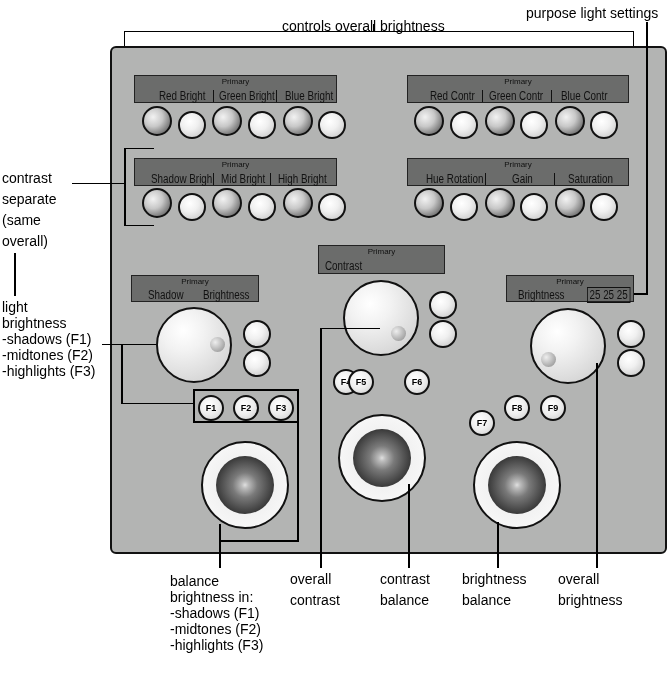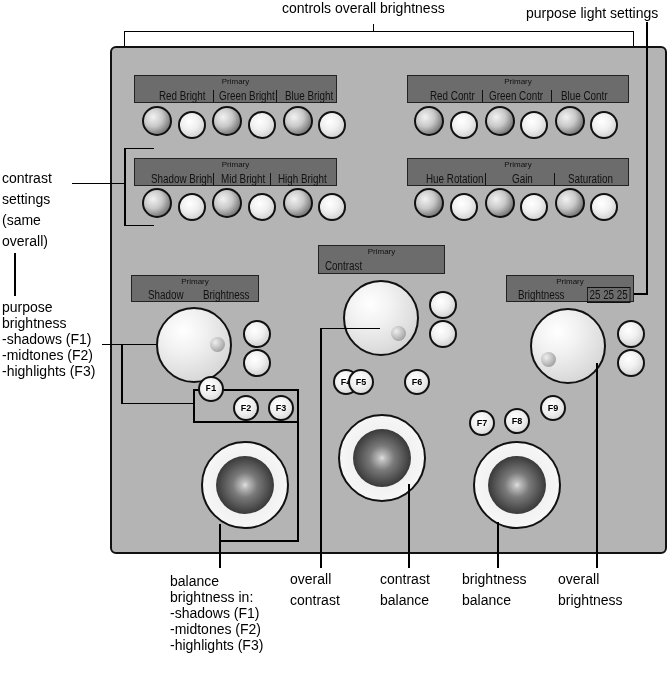--- a/index.html
+++ b/index.html
@@ -24,21 +24,21 @@
   .ball .inner{position:absolute;left:13px;top:13px;width:58px;height:58px;border-radius:50%;
         background:radial-gradient(circle,#e0e0e0 0%,#bdbdbd 8%,#7a7a7a 30%,#3a3a3a 70%,#111 100%);}
   .line{position:absolute;background:#000;}
   .note{position:absolute;font-size:14px;line-height:21px;white-space:nowrap;}
   .note.tight{line-height:16px;}
   .hdr{position:absolute;font-size:14px;white-space:nowrap;}
 </style>
 </head>
 <body>
 
-<div class="hdr" style="left:282px;top:0;text-align:right;">controls overall brightness</div>
+<div class="hdr" style="left:282px;top:18px;text-align:right;">controls overall brightness</div>
 <div class="hdr" style="left:526px;top:5px;">purpose light settings</div>
 <div class="line" style="left:124px;top:31px;width:510px;height:1px;"></div>
 <div class="line" style="left:124px;top:31px;width:1px;height:36px;"></div>
 <div class="line" style="left:633px;top:31px;width:1px;height:34px;"></div>
 <div class="line" style="left:373px;top:24px;width:1px;height:8px;"></div>
 
 <div class="panel"></div>
 <div class="line" style="left:646px;top:22px;width:2px;height:273px;"></div>
 <div class="line" style="left:633px;top:293px;width:15px;height:2px;"></div>
 
@@ -102,27 +102,27 @@
 </div>
 <div class="knob" style="left:414px;top:188px;"></div>
 <div class="btn" style="left:450px;top:193px;"></div>
 <div class="knob" style="left:485px;top:188px;"></div>
 <div class="btn" style="left:520px;top:193px;"></div>
 <div class="knob" style="left:555px;top:188px;"></div>
 <div class="btn" style="left:590px;top:193px;"></div>
 
 <div class="note" style="left:2px;top:168px;">
   <div>contrast</div>
-  <div>settings</div>
+  <div>separate</div>
   <div>(same</div>
   <div>overall)</div>
 </div>
 <div class="line" style="left:14px;top:253px;width:2px;height:43px;"></div>
 <div class="note tight" style="left:2px;top:299px;">
-  <div>purpose</div>
+  <div>light</div>
   <div>brightness</div>
   <div>-shadows (F1)</div>
   <div>-midtones (F2)</div>
   <div>-highlights (F3)</div>
 </div>
 <div class="line" style="left:102px;top:344px;width:80px;height:1px;"></div>
 <div class="line" style="left:121px;top:344px;width:2px;height:60px;"></div>
 <div class="line" style="left:121px;top:403px;width:72px;height:1px;"></div>
 
 <div class="lcd" style="left:131px;top:275px;width:128px;height:27px;">
@@ -132,21 +132,21 @@
 </div>
 <div class="dial" style="left:156px;top:307px;">
     <div class="dot" style="left:52px;top:28px;"></div>
   </div>
 <div class="btn" style="left:243px;top:320px;"></div>
 <div class="btn" style="left:243px;top:349px;"></div>
 <div class="line" style="left:193px;top:389px;width:106px;height:2px;"></div>
 <div class="line" style="left:193px;top:389px;width:2px;height:34px;"></div>
 <div class="line" style="left:193px;top:421px;width:106px;height:2px;"></div>
 <div class="line" style="left:297px;top:389px;width:2px;height:152px;"></div>
-<div class="fbtn" style="left:198px;top:376px;font-family:Liberation Mono, monospace;">F1</div>
+<div class="fbtn" style="left:198px;top:395px;">F1</div>
 <div class="fbtn" style="left:233px;top:395px;">F2</div>
 <div class="fbtn" style="left:268px;top:395px;">F3</div>
 <div class="ball" style="left:201px;top:441px;">
     <div class="inner"></div>
   </div>
 <div class="line" style="left:219px;top:524px;width:2px;height:44px;"></div>
 <div class="line" style="left:219px;top:540px;width:80px;height:2px;"></div>
 
 <div class="lcd" style="left:318px;top:245px;width:127px;height:29px;">
   <div class="prim">Primary</div>
@@ -172,21 +172,21 @@
   <div class="lbl" style="left:11px;top:12px;">Brightness</div>
   <div class="lbl" style="left:80px;top:11px;border:1px solid #111;padding:0 2px;">25 25 25</div>
 </div>
 <div class="dial" style="left:530px;top:308px;">
     <div class="dot" style="left:9px;top:42px;"></div>
   </div>
 <div class="btn" style="left:617px;top:320px;"></div>
 <div class="btn" style="left:617px;top:349px;"></div>
 <div class="line" style="left:596px;top:363px;width:2px;height:205px;"></div>
 <div class="fbtn" style="left:469px;top:410px;">F7</div>
-<div class="fbtn" style="left:504px;top:395px;margin-top:13px;">F8</div>
+<div class="fbtn" style="left:504px;top:395px;">F8</div>
 <div class="fbtn" style="left:540px;top:395px;">F9</div>
 <div class="ball" style="left:473px;top:441px;">
     <div class="inner"></div>
   </div>
 <div class="line" style="left:497px;top:522px;width:2px;height:46px;"></div>
 
 <div class="note tight" style="left:170px;top:573px;">
   <div>balance</div>
   <div>brightness in:</div>
   <div>-shadows (F1)</div>

